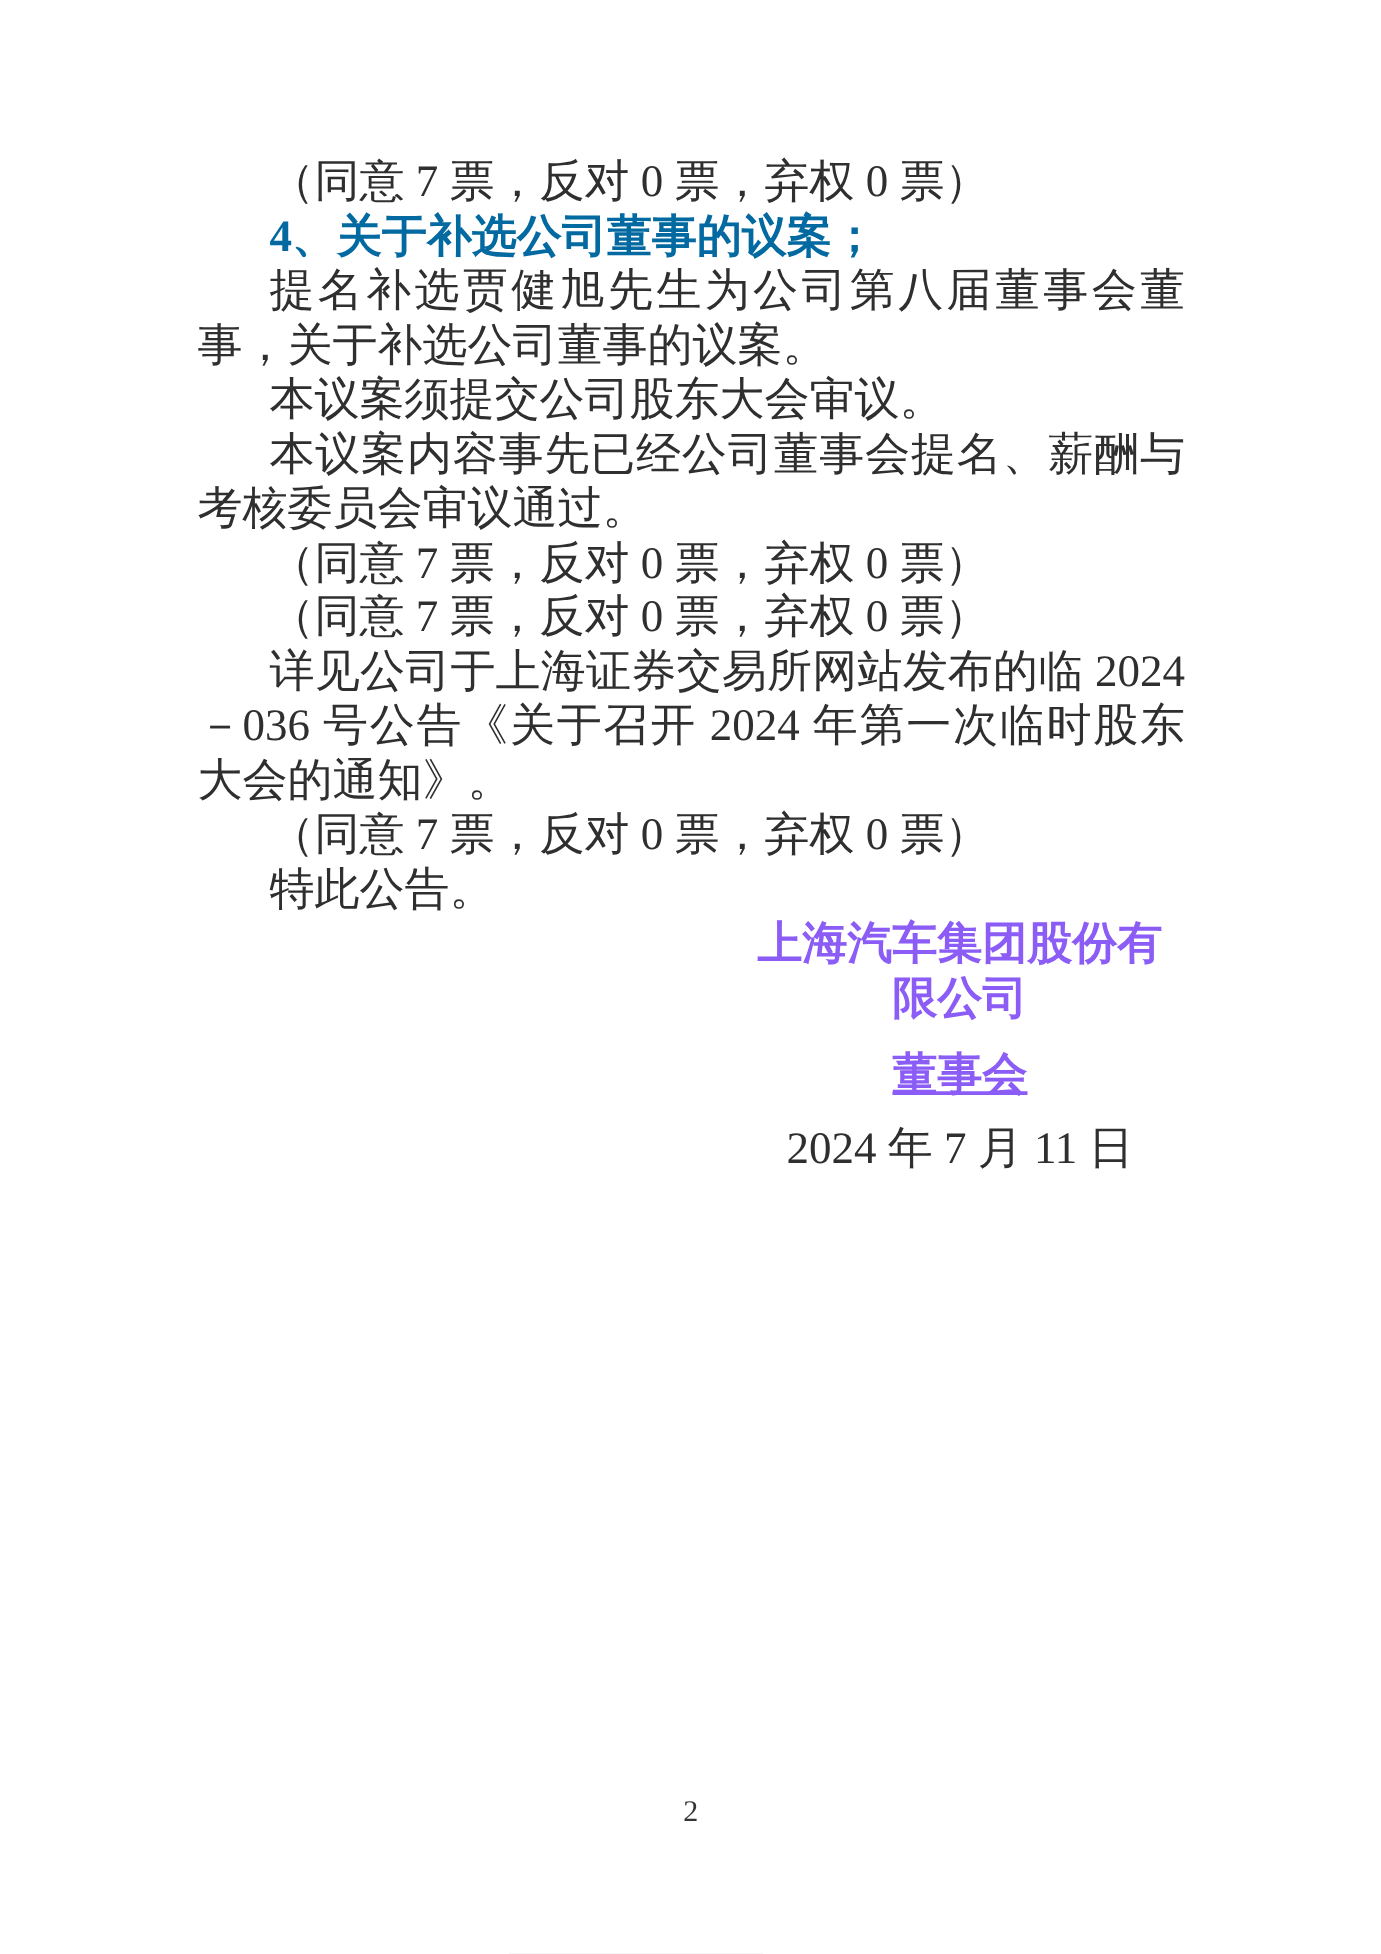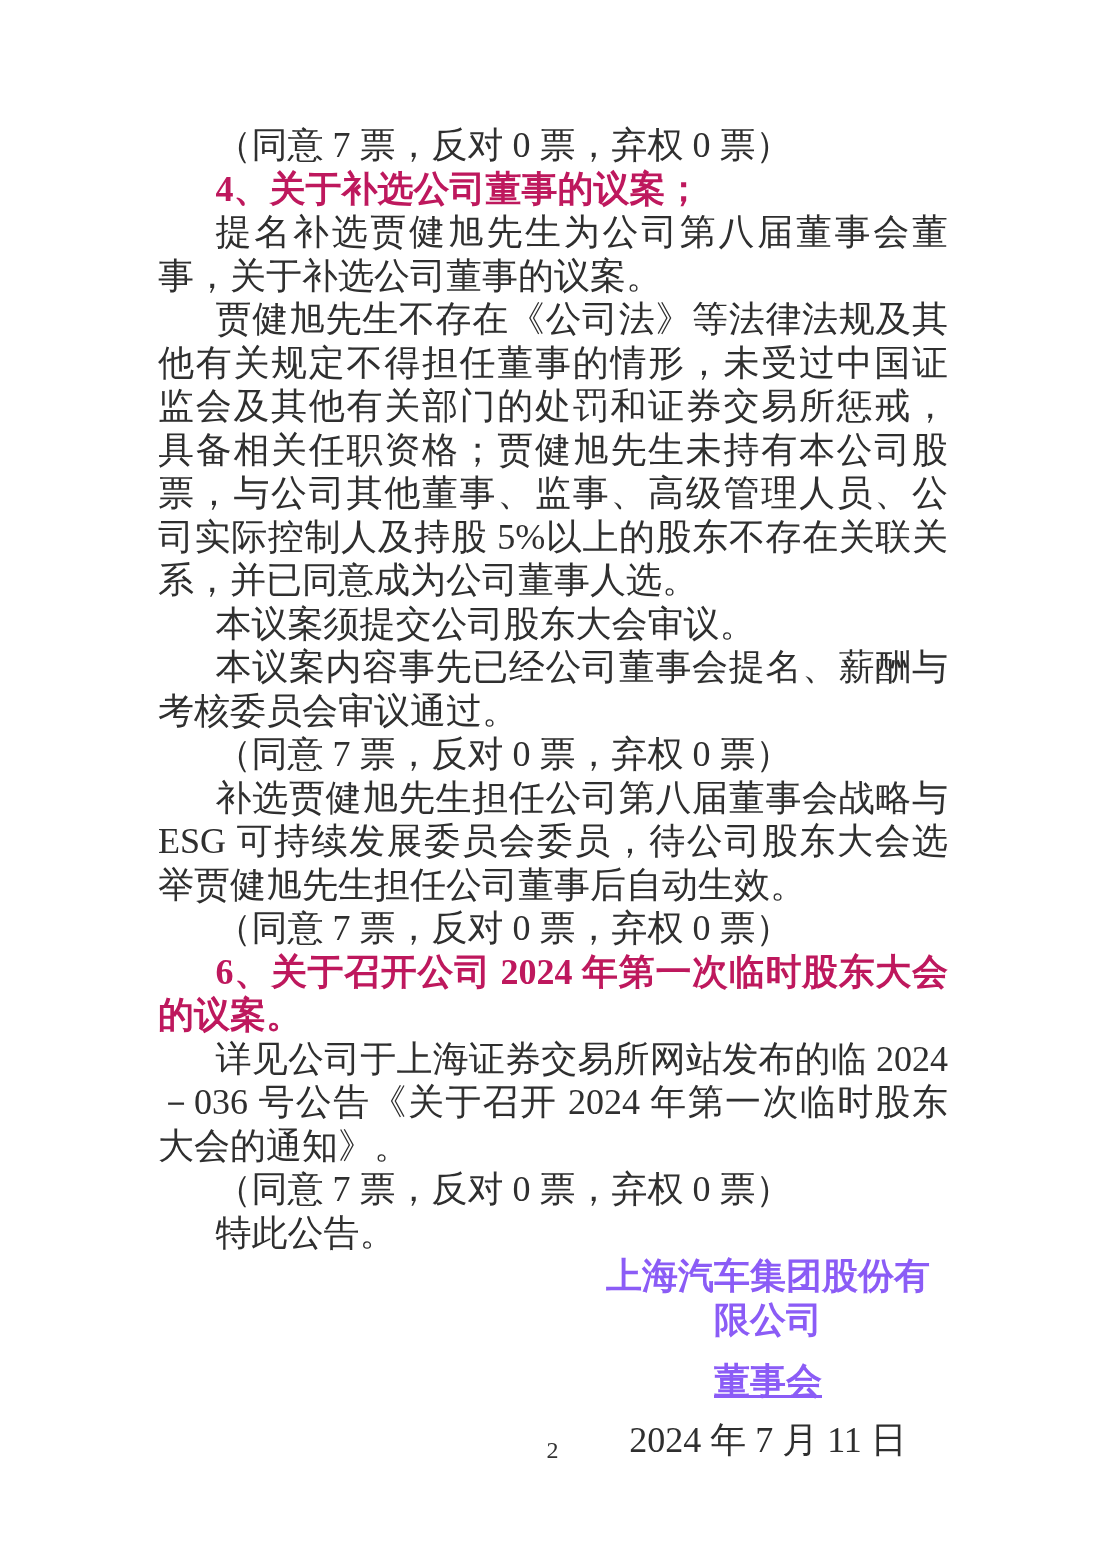--- a/index.html
+++ b/index.html
@@ -26,21 +26,21 @@
     line-height: 43.5px;
     text-align: justify;
   }
   .content p {
     margin: 0;
     padding: 0;
     text-indent: 1.6em;
   }
   .content p.heading {
     font-weight: bold;
-    color: #be185d;
+    color: #0369a1;
   }
   .signature-block {
     width: 340px;
     margin: 0 10px 0 auto;
     text-align: center;
   }
   .signature-block p {
     margin: 0;
     text-indent: 0;
     text-align: center;
@@ -64,27 +64,24 @@
 </style>
 </head>
 <body>
 
 <div class="doc-page">
   <div class="content">
 
     <p class="vote">（同意 7 票，反对 0 票，弃权 0 票）</p>
     <p class="heading">4、关于补选公司董事的议案；</p>
     <p class="para">提名补选贾健旭先生为公司第八届董事会董事，关于补选公司董事的议案。</p>
-    <p class="para">贾健旭先生不存在《公司法》等法律法规及其他有关规定不得担任董事的情形，未受过中国证监会及其他有关部门的处罚和证券交易所惩戒，具备相关任职资格；贾健旭先生未持有本公司股票，与公司其他董事、监事、高级管理人员、公司实际控制人及持股 5%以上的股东不存在关联关系，并已同意成为公司董事人选。</p>
     <p class="para">本议案须提交公司股东大会审议。</p>
     <p class="para">本议案内容事先已经公司董事会提名、薪酬与考核委员会审议通过。</p>
     <p class="vote">（同意 7 票，反对 0 票，弃权 0 票）</p>
-    <p class="para">补选贾健旭先生担任公司第八届董事会战略与 ESG 可持续发展委员会委员，待公司股东大会选举贾健旭先生担任公司董事后自动生效。</p>
     <p class="vote">（同意 7 票，反对 0 票，弃权 0 票）</p>
-    <p class="heading">6、关于召开公司 2024 年第一次临时股东大会的议案。</p>
     <p class="para">详见公司于上海证券交易所网站发布的临 2024－036 号公告《关于召开 2024 年第一次临时股东大会的通知》。</p>
     <p class="vote">（同意 7 票，反对 0 票，弃权 0 票）</p>
     <p class="para">特此公告。</p>
 
     <div class="signature-block">
       <p class="sig-company">上海汽车集团股份有限公司</p>
       <p class="sig-board">董事会</p>
       <p class="sig-date">2024 年 7 月 11 日</p>
     </div>
 

